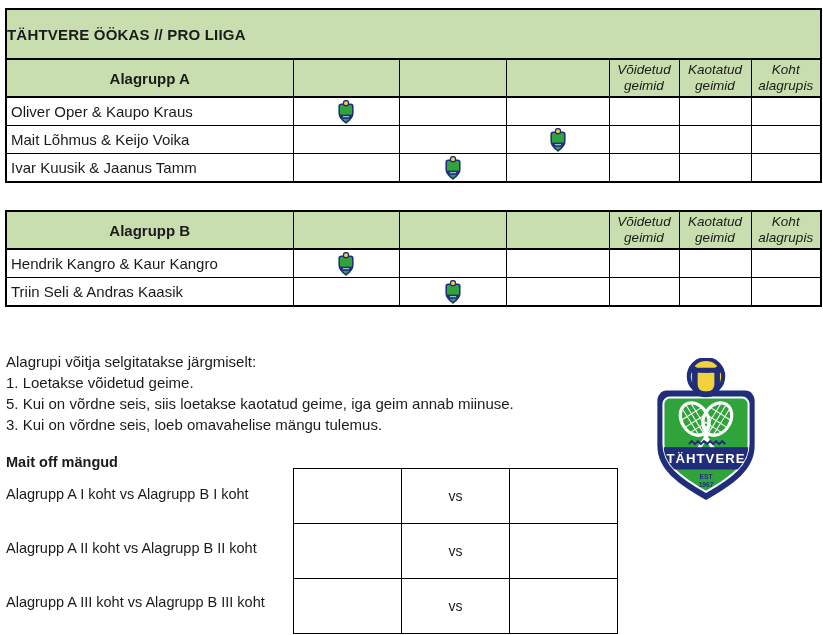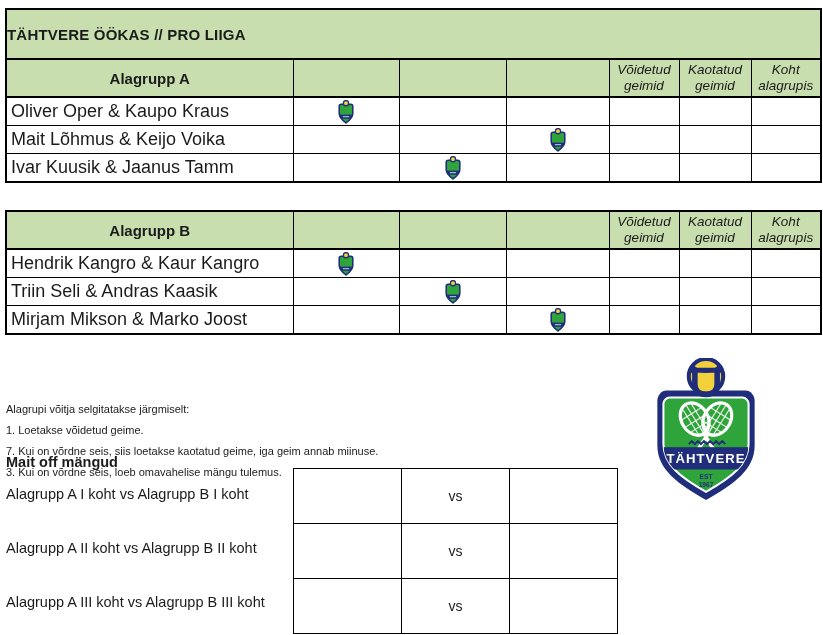--- a/index.html
+++ b/index.html
@@ -19,25 +19,25 @@
     height:48px;background:#c8deae;vertical-align:middle;
     font-weight:bold;font-size:15px;border-bottom:2px solid #000;letter-spacing:.2px;
   }
   .hdr td{height:36px;background:#c8deae;vertical-align:middle;border-bottom:2px solid #000;}
   .glabel{text-align:center;font-weight:bold;font-size:15px;}
   .stat{
     text-align:center;font-style:italic;font-size:13.5px;line-height:1.22;
     font-family:"Liberation Sans",sans-serif;
   }
   .row td{height:27px;background:#fff;vertical-align:middle;}
-  .name{font-size:18px;padding-left:4px !important;white-space:nowrap;}
+  .name{font-size:15px;padding-left:4px !important;white-space:nowrap;}
   .c{text-align:center;}
   .badge{width:18px;height:24px;vertical-align:middle;}
   
-  .rules{position:absolute;left:6px;top:351px;font-size:11px;line-height:21px;margin-top:48px;}
+  .rules{position:absolute;left:6px;top:351px;font-size:15px;line-height:21px;}
   .po-heading{position:absolute;left:6px;top:454px;font-size:14.5px;font-weight:bold;}
   .po-label{position:absolute;left:6px;font-size:14.5px;white-space:nowrap;}
   #po1{top:486px;}#po2{top:540px;}#po3{top:594px;}
   
   .po-table{position:absolute;left:293px;top:468px;border-collapse:collapse;table-layout:fixed;}
   .po-table td{border:1px solid #000;width:105px;height:52px;background:#fff;vertical-align:middle;}
   .po-vs{text-align:center;font-size:14px;}
   
   .logo{position:absolute;left:650px;top:358px;width:112px;height:150px;}
   .defs-hidden{position:absolute;width:0;height:0;overflow:hidden;}
@@ -155,38 +155,27 @@
       <td class="name">Triin Seli &amp; Andras Kaasik</td>
       <td class="c"></td>
       <td class="c"><svg class="badge">
               <use href="#badge-sym"></use>
             </svg></td>
       <td class="c"></td>
       <td class="c"></td>
       <td class="c"></td>
       <td class="c"></td>
     </tr>
-    <tr class="row">
-      <td class="name">Mirjam Mikson &amp; Marko Joost</td>
-      <td class="c"></td>
-      <td class="c"></td>
-      <td class="c"><svg class="badge">
-              <use href="#badge-sym"></use>
-            </svg></td>
-      <td class="c"></td>
-      <td class="c"></td>
-      <td class="c"></td>
-    </tr>
   </tbody>
     </table>
 
   <div class="rules">
     <div>Alagrupi võitja selgitatakse järgmiselt:</div>
     <div>1. Loetakse võidetud geime.</div>
-    <div>7. Kui on võrdne seis, siis loetakse kaotatud geime, iga geim annab miinuse.</div>
+    <div>5. Kui on võrdne seis, siis loetakse kaotatud geime, iga geim annab miinuse.</div>
     <div>3. Kui on võrdne seis, loeb omavahelise mängu tulemus.</div>
   </div>
 
   <div class="po-heading">Mait off mängud</div>
 
   <div class="po-label" id="po1">Alagrupp A I koht vs Alagrupp B I koht</div>
   <div class="po-label" id="po2">Alagrupp A II koht vs Alagrupp B II koht</div>
   <div class="po-label" id="po3">Alagrupp A III koht vs Alagrupp B III koht</div>
 
   <table class="po-table">

